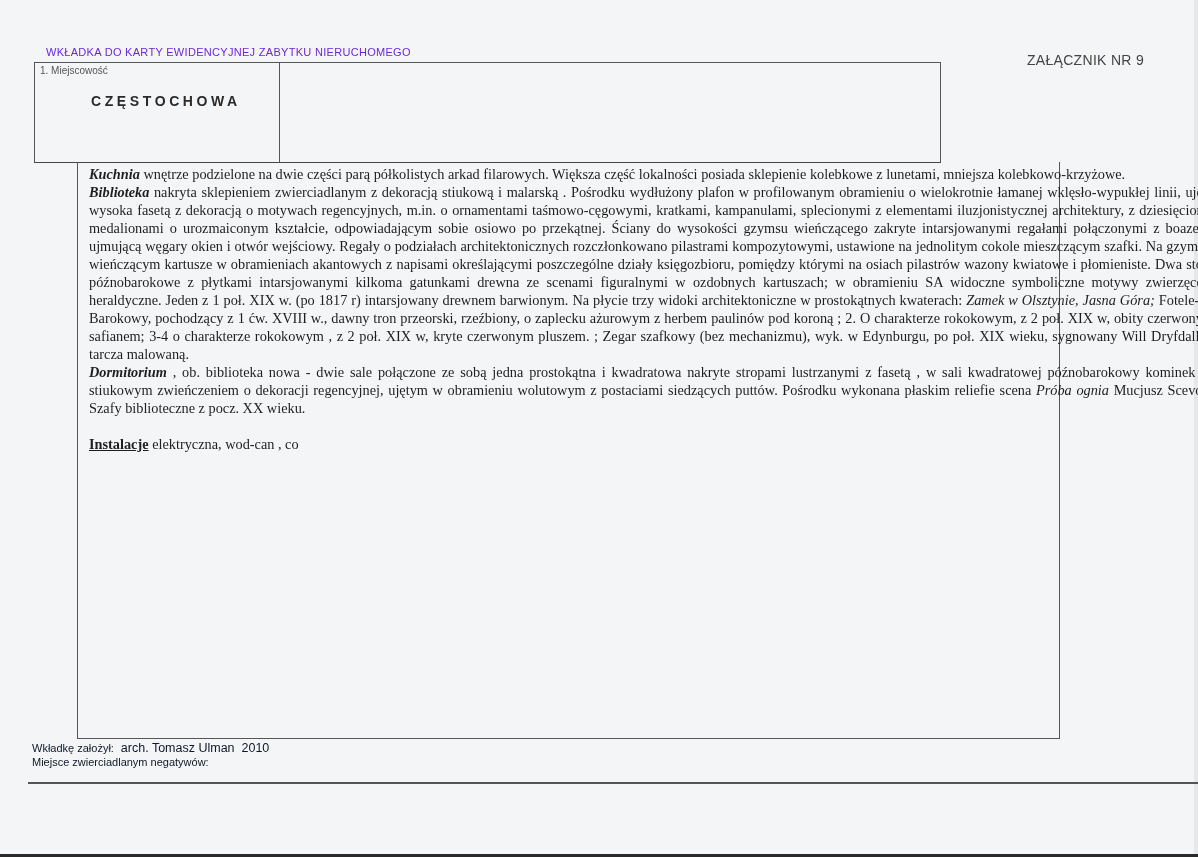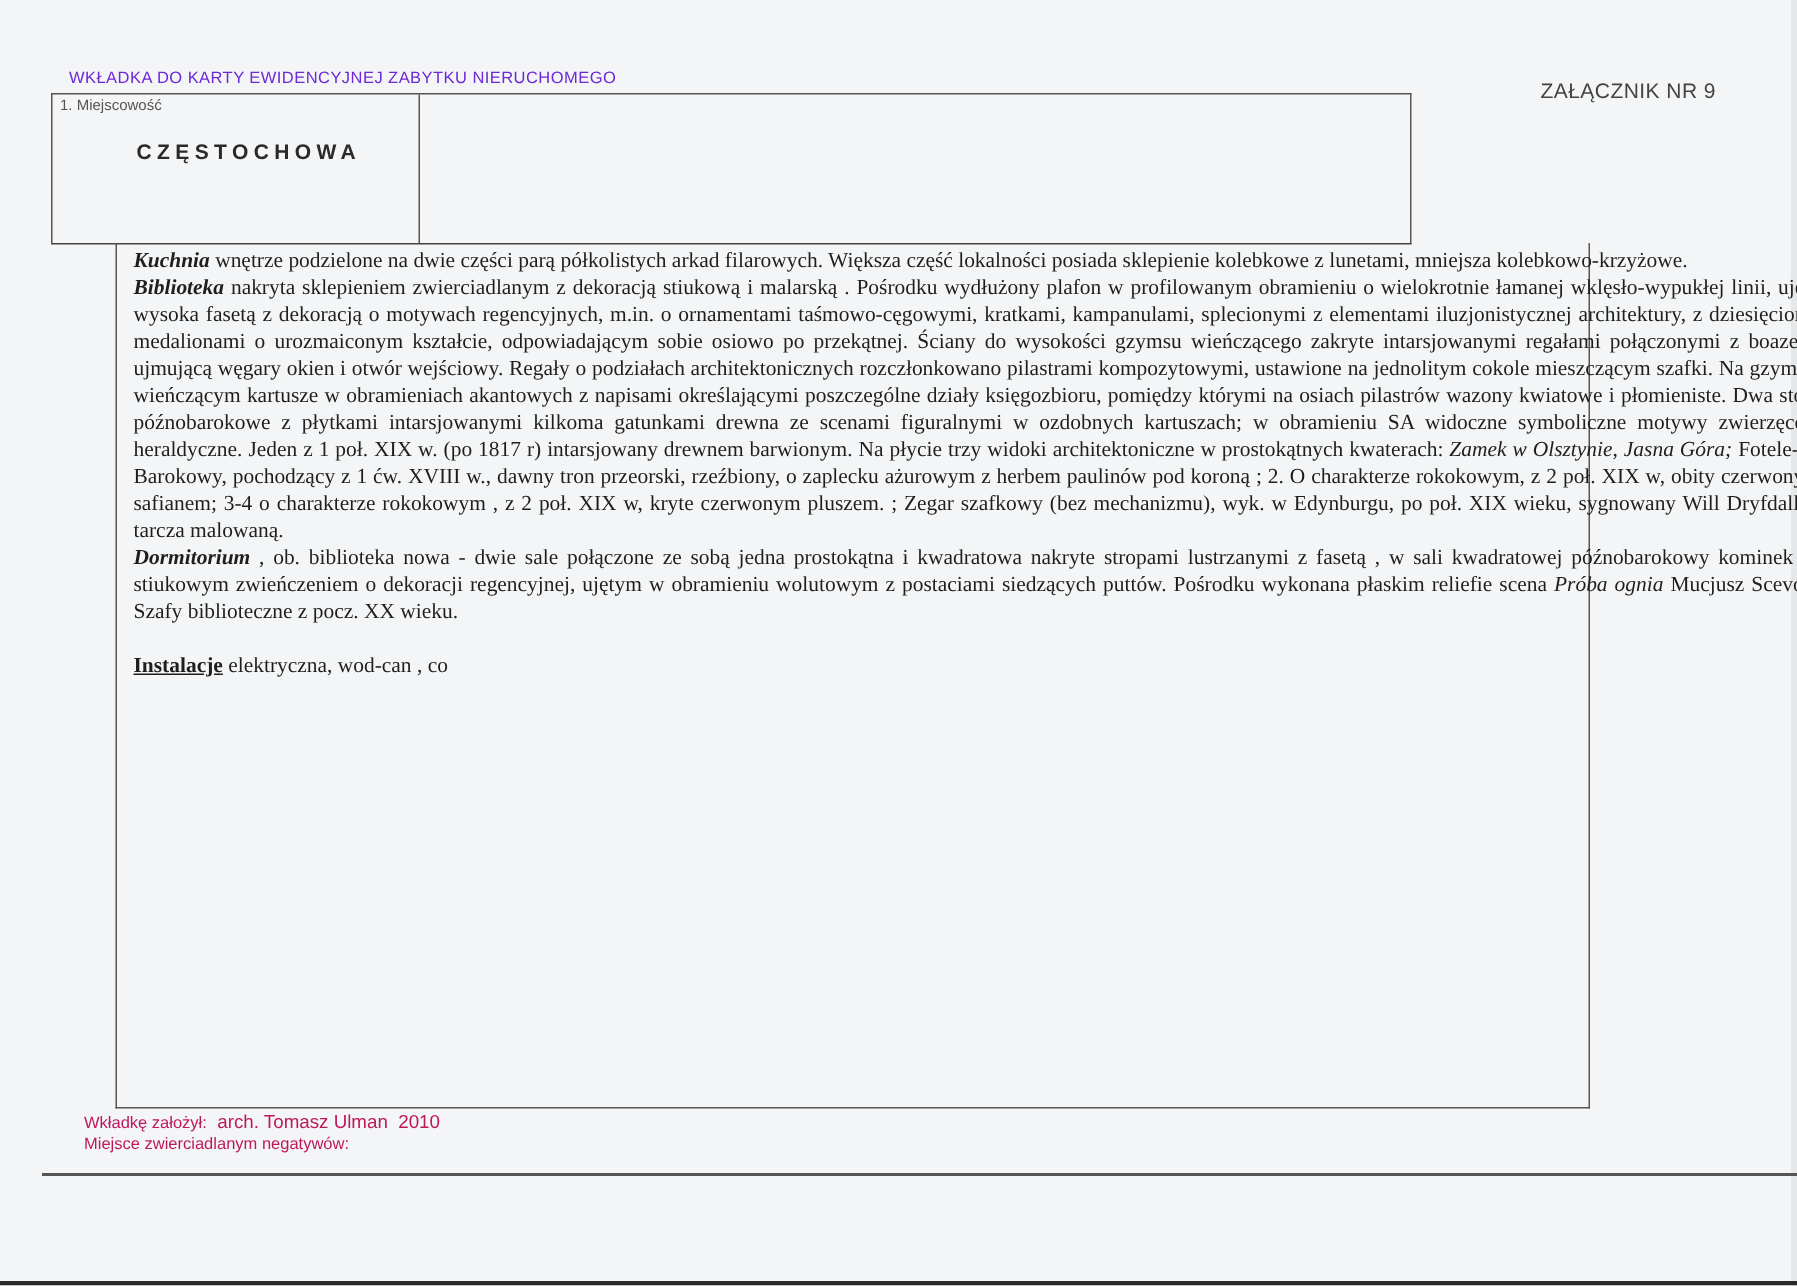--- a/index.html
+++ b/index.html
@@ -63,22 +63,22 @@
     position: absolute; left: 11px; top: 3px; width: 1125px;
     font-size: 14.3px; line-height: 18px; color: #1e1e1e;
     text-align: justify;
   }
   .body-text p { margin: 0; }
   .body-text .term { font-weight: bold; font-style: italic; }
   .body-text .it { font-style: italic; }
   .body-text .ulterm { font-weight: bold; text-decoration: underline; }
   .spacer { height: 18px; }
   .footer-info {
-    position: absolute; left: 56px; top: 741px;
-    font-family: "Liberation Sans", sans-serif; color: #be185d;
+    position: absolute; left: 32px; top: 741px;
+    font-family: "Liberation Sans", sans-serif; color: #0f172a;
   }
   .footer-info .row { font-size: 11px; line-height: 14px; white-space: pre; }
   .footer-info .row .val { font-size: 12.5px; }
   .footer-rule {
     position: absolute; left: 28px; right: 0; top: 782px; height: 1.5px; background: #555;
   }
 </style>
 </head>
 <body>
 

